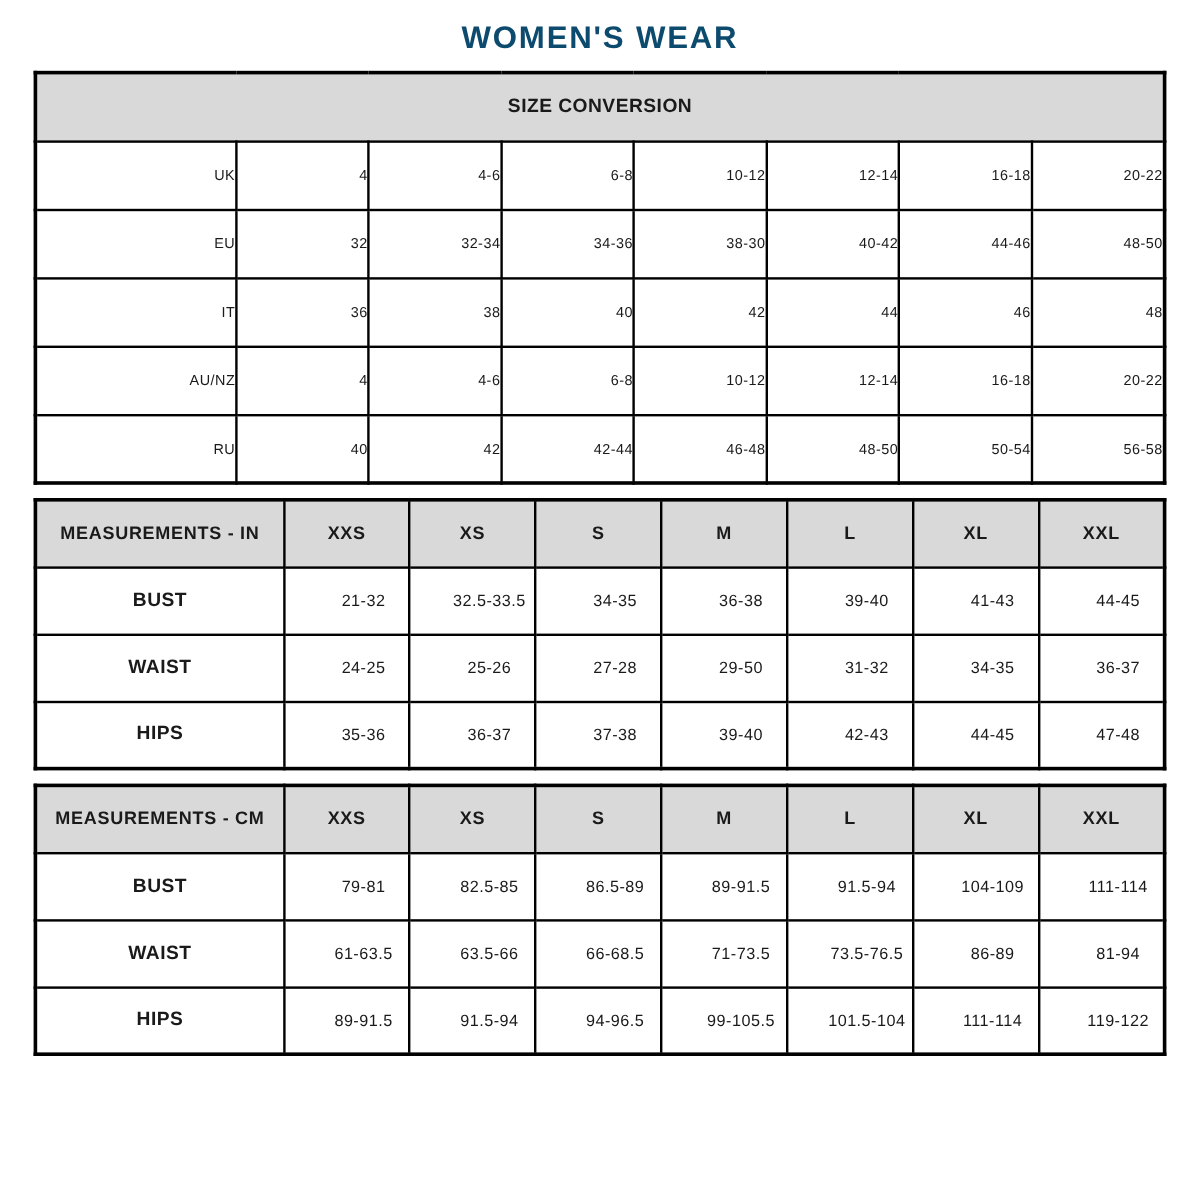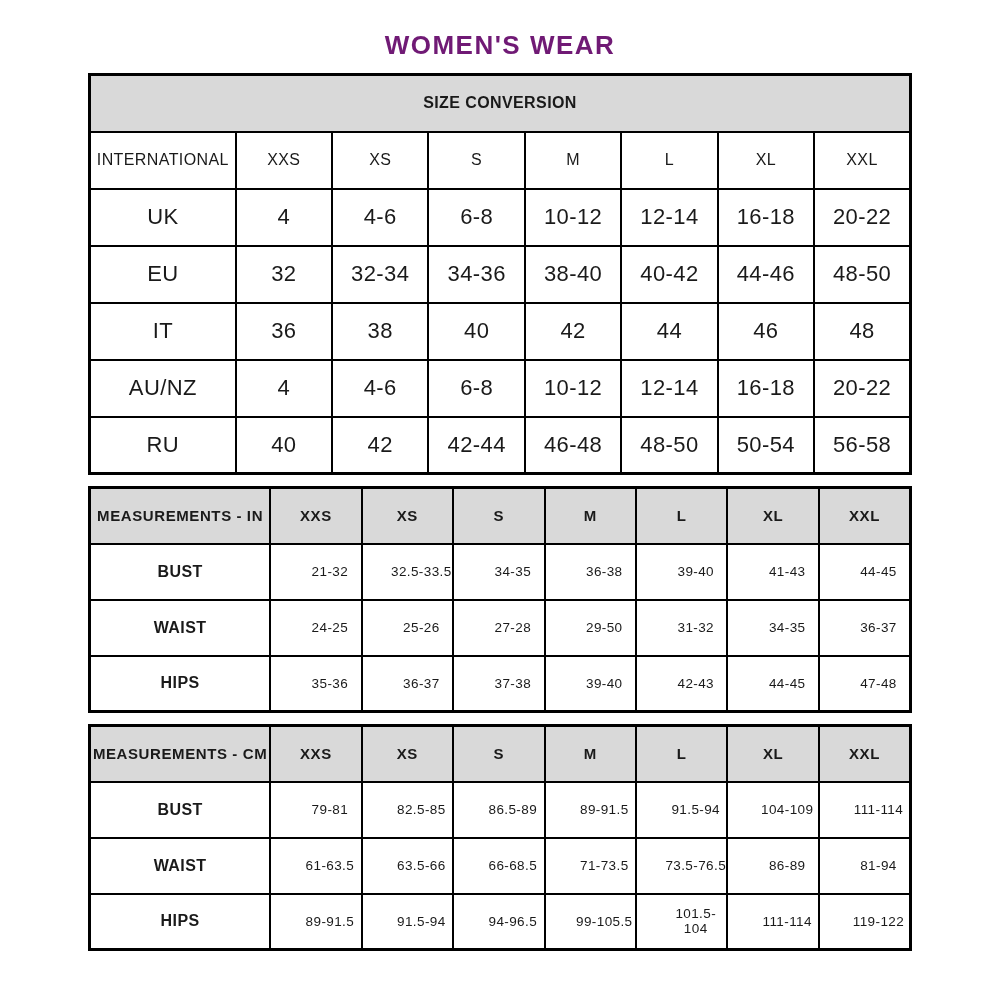--- a/index.html
+++ b/index.html
@@ -10,28 +10,28 @@
     color: #1a1a1a;
   }
   .page {
     width: 1000px;
     height: 1000px;
     background: #ffffff;
     overflow: hidden;
   }
   .title {
     text-align: center;
-    margin-top: 30px;
+    margin-top: 16px;
     font-size: 26px;
     font-weight: 600;
     letter-spacing: 1.5px;
-    color: #701a75;
+    color: #0c4a6e;
   }
   table.tbl {
-    width: 824px;
+    width: 944px;
     margin: 0 auto;
     border-collapse: collapse;
     table-layout: fixed;
     text-align: center;
   }
   table.tbl th, table.tbl td {
     border: 2px solid #000000;
     text-align: center;
     vertical-align: middle;
     color: #1a1a1a;
@@ -46,21 +46,21 @@
     background: #d9d9d9;
     font-weight: 700;
     font-size: 16px;
     letter-spacing: 0.8px;
   }
   table.conv .cols-row th {
     background: #ffffff;
     font-weight: 400;
     font-size: 16px;
   }
-  table.conv td { font-size: 22px; font-weight: 400; }
+  table.conv td { font-size: 12px; font-weight: 400; text-align: right; }
 
   
   table.meas { margin-top: 11px; }
   table.meas tr { height: 56px; }
   table.meas .cols-row th {
     background: #d9d9d9;
     font-weight: 700;
     font-size: 15px;
     letter-spacing: 0.6px;
   }
@@ -82,48 +82,38 @@
         <col style="width: 11.743%;">
         <col style="width: 11.743%;">
         <col style="width: 11.743%;">
         <col style="width: 11.743%;">
         <col style="width: 11.743%;">
       </colgroup>
       <thead>
         <tr>
           <th colspan="8" class="caption-cell">SIZE CONVERSION</th>
         </tr>
-        <tr class="cols-row">
-          <th>INTERNATIONAL</th>
-          <th>XXS</th>
-          <th>XS</th>
-          <th>S</th>
-          <th>M</th>
-          <th>L</th>
-          <th>XL</th>
-          <th>XXL</th>
-        </tr>
       </thead>
       <tbody>
         <tr>
           <td class="rowlabel">UK</td>
           <td class="val">4</td>
           <td class="val">4-6</td>
           <td class="val">6-8</td>
           <td class="val">10-12</td>
           <td class="val">12-14</td>
           <td class="val">16-18</td>
           <td class="val">20-22</td>
         </tr>
         <tr>
           <td class="rowlabel">EU</td>
           <td class="val">32</td>
           <td class="val">32-34</td>
           <td class="val">34-36</td>
-          <td class="val">38-40</td>
+          <td class="val">38-30</td>
           <td class="val">40-42</td>
           <td class="val">44-46</td>
           <td class="val">48-50</td>
         </tr>
         <tr>
           <td class="rowlabel">IT</td>
           <td class="val">36</td>
           <td class="val">38</td>
           <td class="val">40</td>
           <td class="val">42</td>

